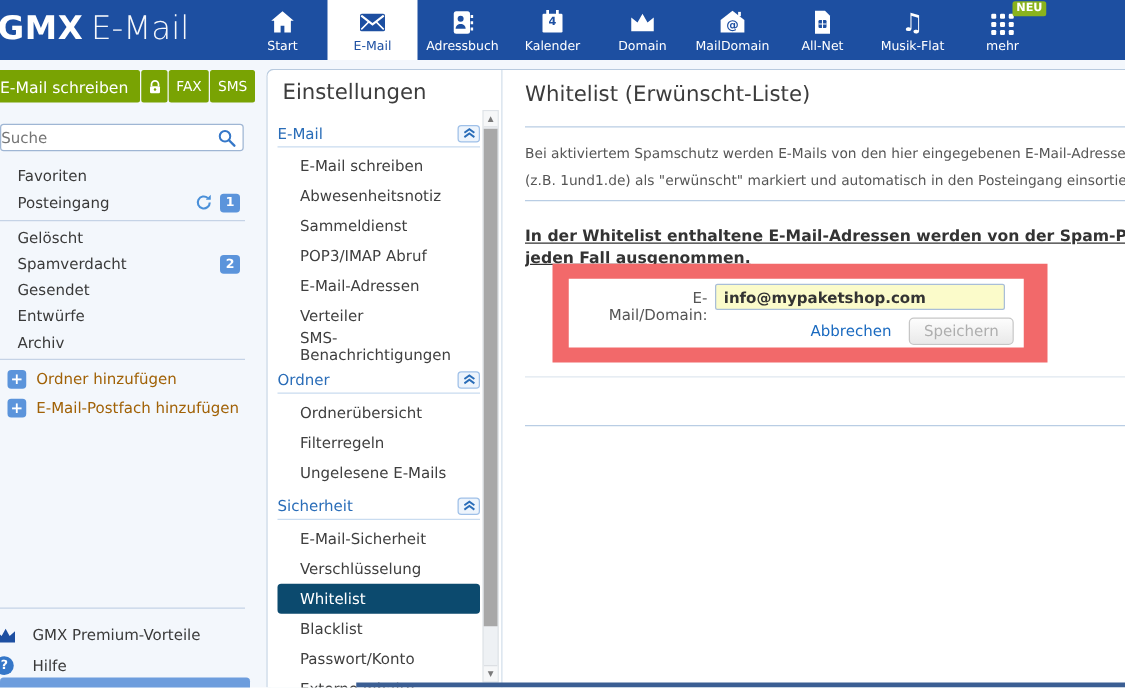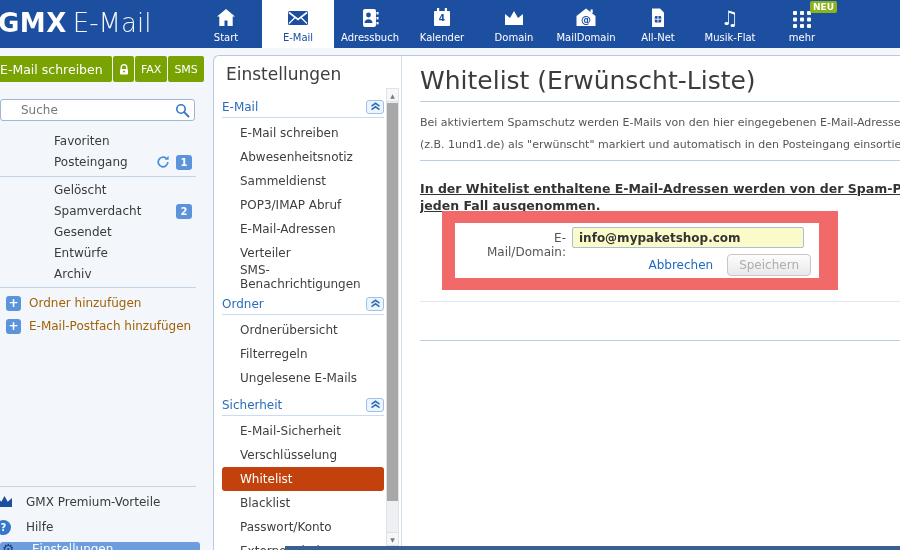--- a/index.html
+++ b/index.html
@@ -23,53 +23,53 @@
   .navitem.active .nlabel { color:#1d4fa1; }
   .neu-badge { position:absolute; top:1px; right:1px; background:#8ab31c; color:#fff; font-size:9px; font-weight:bold; padding:1px 3px; border-radius:2px; }
   .cal-num { position:absolute; top:13px; left:0; width:72px; text-align:center; font-size:9px; font-weight:bold; color:#1d4fa1; }
   
   .compose-row { position:absolute; left:-10px; top:56px; height:26px; display:flex; gap:1px; }
   .gbtn { background:#79a303; color:#fff; border:none; height:26px; display:flex; align-items:center; justify-content:center; cursor:pointer; font-family:inherit; }
   .gbtn.main { width:122px; border-radius:2px; font-size:12.5px; padding-left:10px; justify-content:flex-start; }
   .gbtn.lock { width:21px; border-radius:2px; }
   .gbtn.small { font-size:11px; padding:0 6px; border-radius:2px;text-align:center; }
   .searchbox { position:absolute; left:0; top:99px; width:195px; height:22px; background:#fff; border:1px solid #9fb6d4; border-radius:3px; display:flex; align-items:center; }
-  .searchbox input { flex:1; border:none; outline:none; background:transparent; font-size:12px; color:#555; padding:0 4px 0 20px; font-family:inherit; }
+  .searchbox input { flex:1; border:none; outline:none; background:transparent; font-size:12px; color:#555; padding:0 4px 0 0; font-family:inherit; }
   .searchbox .mag { margin-right:5px; display:flex; }
   .sideitem { position:absolute; left:0; width:196px; height:20px; font-size:12px; color:#3a3a3a; display:flex; align-items:center; padding-left:14px; cursor:pointer; }
-  .sideitem .flex { flex:1;margin-left:40px; }
+  .sideitem .flex { flex:1; }
   .s-divider { position:absolute; left:0; width:196px; height:1px; background:#c5d3e6; }
   .badge { min-width:16px; height:15px; background:#5b94db; border-radius:3px; color:#fff; font-size:10px; font-weight:bold; display:flex; align-items:center; justify-content:center; padding:0 2px; }
   .refresh { margin-right:6px; display:flex; cursor:pointer; }
   .addlink { position:absolute; left:0; width:196px; height:20px; display:flex; align-items:center; cursor:pointer; }
   .plus { width:15px; height:15px; margin-left:6px; background:#5b94db; border-radius:3px; color:#fff; font-size:12px; font-weight:bold; display:flex; align-items:center; justify-content:center; }
   .addlink .atext { font-size:12px; color:#a16207; margin-left:8px; }
-  .footitem { position:absolute; left:0; width:200px; height:20px; display:flex; align-items:flex-start; font-size:12px; color:#3a3a3a; cursor:pointer; }
+  .footitem { position:absolute; left:0; width:200px; height:20px; display:flex; align-items:flex-end; font-size:12px; color:#3a3a3a; cursor:pointer; }
   .footitem .ficon { width:22px; display:flex; justify-content:flex-start; margin-left:-4px; }
   .footitem .ftext { margin-left:8px; }
   .footitem.active-row { top:542px; height:26px; background:#6d9ddd; border-radius:3px; color:#fff; }
   .helpcircle { width:15px; height:15px; border-radius:50%; background:#3577c8; color:#fff; font-size:10px; font-weight:bold; display:flex; align-items:center; justify-content:center; }
   .gearglyph { font-size:14px; color:#1b3f7e; line-height:14px; }
   
   .panel { position:absolute; left:213px; top:55px; width:687px; height:495px; background:#fff; border:1px solid #b8cade; border-right:none; border-bottom:none; border-radius:6px 0 0 0; }
   .v-divider { position:absolute; left:401px; top:56px; width:1px; height:494px; background:#d4dfec; }
   
   .set-title { position:absolute; left:226px; top:64px; font-size:17px; color:#3d3d3d; }
   .sec-head { position:absolute; left:222px; width:162px; height:22px; border-bottom:1px solid #c9dcf0; display:flex; align-items:center; justify-content:space-between; cursor:pointer; }
   .sec-head .sec-label { font-size:12px; color:#2a6db8; }
   .collapse-btn { width:18px; height:14px; border:1px solid #9fc0e8; border-radius:3px; background:#edf4fc; display:flex; align-items:center; justify-content:center; cursor:pointer; }
   .set-item { position:absolute; left:222px; width:162px; height:24px; font-size:12px; color:#3f3f3f; display:flex; align-items:center; padding-left:18px; cursor:pointer; }
-  .set-item.selected { background:#c2410c; border-radius:3px; color:#fff; }
+  .set-item.selected { background:#0c4a6e; border-radius:3px; color:#fff; }
   
   .scrollbar { position:absolute; left:386px; top:88px; width:13px; height:458px; background:#eef1f4; border:1px solid #dfe3e8; }
   .sb-arrow { position:absolute; left:0; width:11px; height:13px; background:#f6f7f8; border-bottom:1px solid #dcdfe3; color:#7a7a7a; font-size:6px; display:flex; align-items:center; justify-content:center; cursor:pointer; }
   .sb-arrow.down { bottom:0; border-bottom:none; border-top:1px solid #dcdfe3; }
   .sb-thumb { position:absolute; left:0; top:14px; width:11px; height:398px; background:#a8a8a8; cursor:pointer; }
   
-  .main-title { position:absolute; left:420px; top:66px; font-size:25px; color:#3c3c3c; }
+  .main-title { position:absolute; left:420px; top:66px; font-size:17px; color:#3c3c3c; }
   .h-divider { position:absolute; left:420px; width:480px; height:1px; background:#b9cde4; }
   .intro { position:absolute; left:420px; top:112px; width:480px; font-size:11px; color:#555; line-height:22px; overflow:hidden; }
   .intro div { white-space:nowrap; }
   .note { position:absolute; left:420px; top:180px; width:480px; font-size:12.5px; font-weight:bold; color:#333; line-height:17px; overflow:hidden; }
   .note div { white-space:nowrap; text-decoration:underline; }
   .red-box { position:absolute; left:442px; top:211px; width:396px; height:79px; background:#f2696a; }
   .form-panel { position:absolute; left:13px; top:12px; width:364px; height:55px; background:#fff; }
   .form-label { position:absolute; left:0; top:8px; width:111px; text-align:right; font-size:12px; color:#555;padding-left:24px; }
   .form-input { position:absolute; left:117px; top:4px; width:232px; height:21px; background:#fbfbca; border:1px solid #a9bed8; border-radius:2px; font-size:12px; font-weight:bold; color:#333; padding:0 6px; font-family:inherit; outline:none; }
   .form-actions { position:absolute; right:8px; top:31px; display:flex; align-items:center; gap:14px; }

